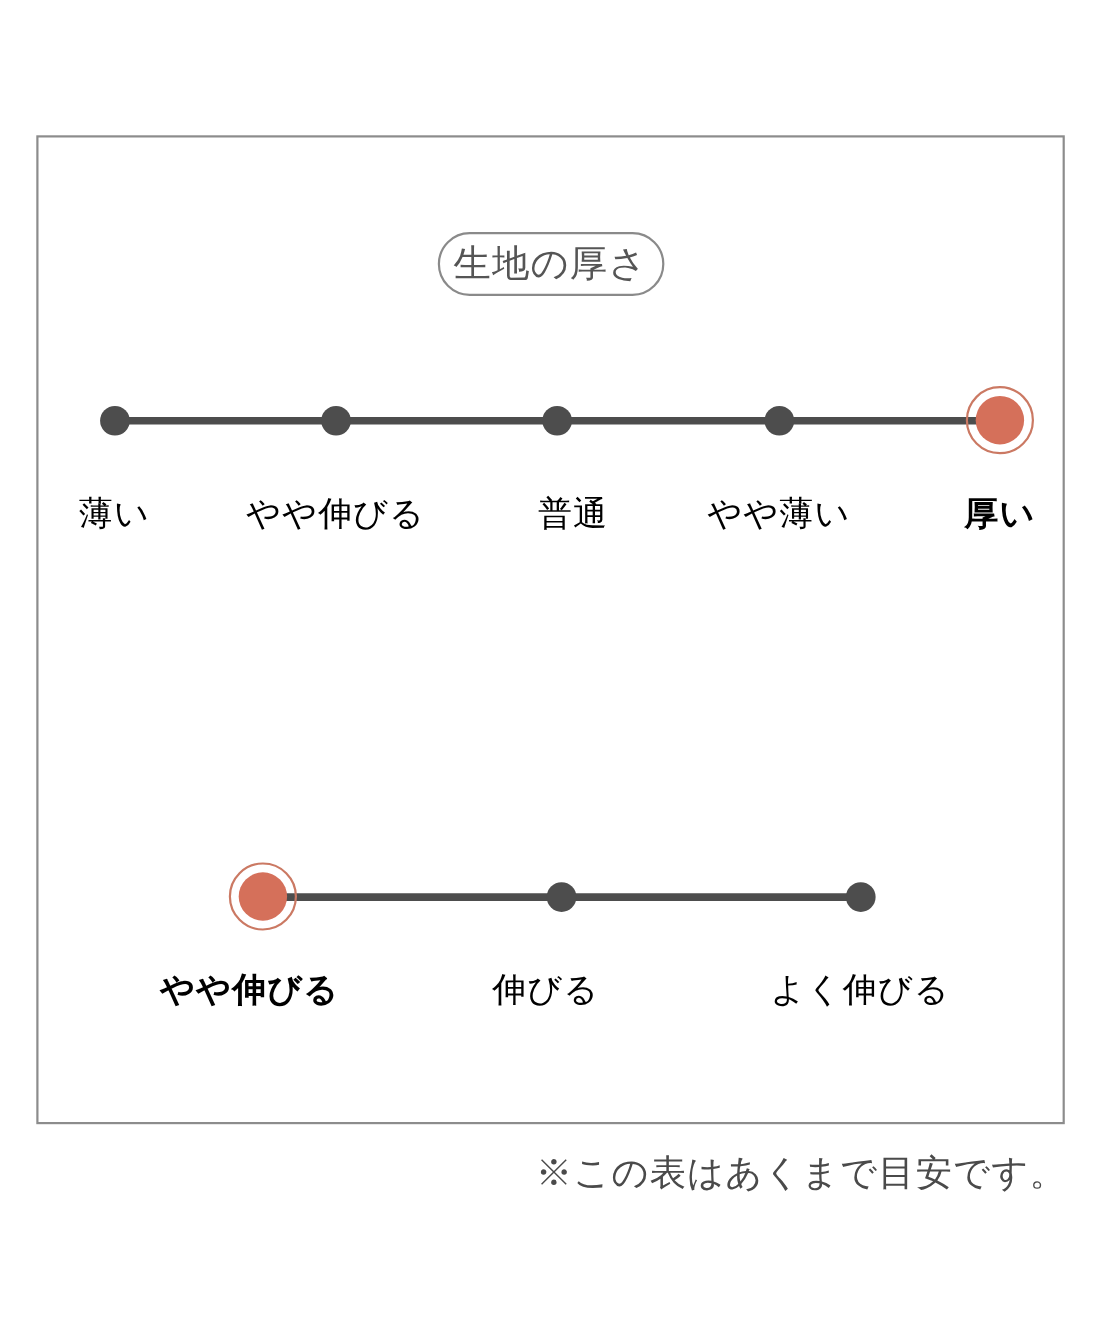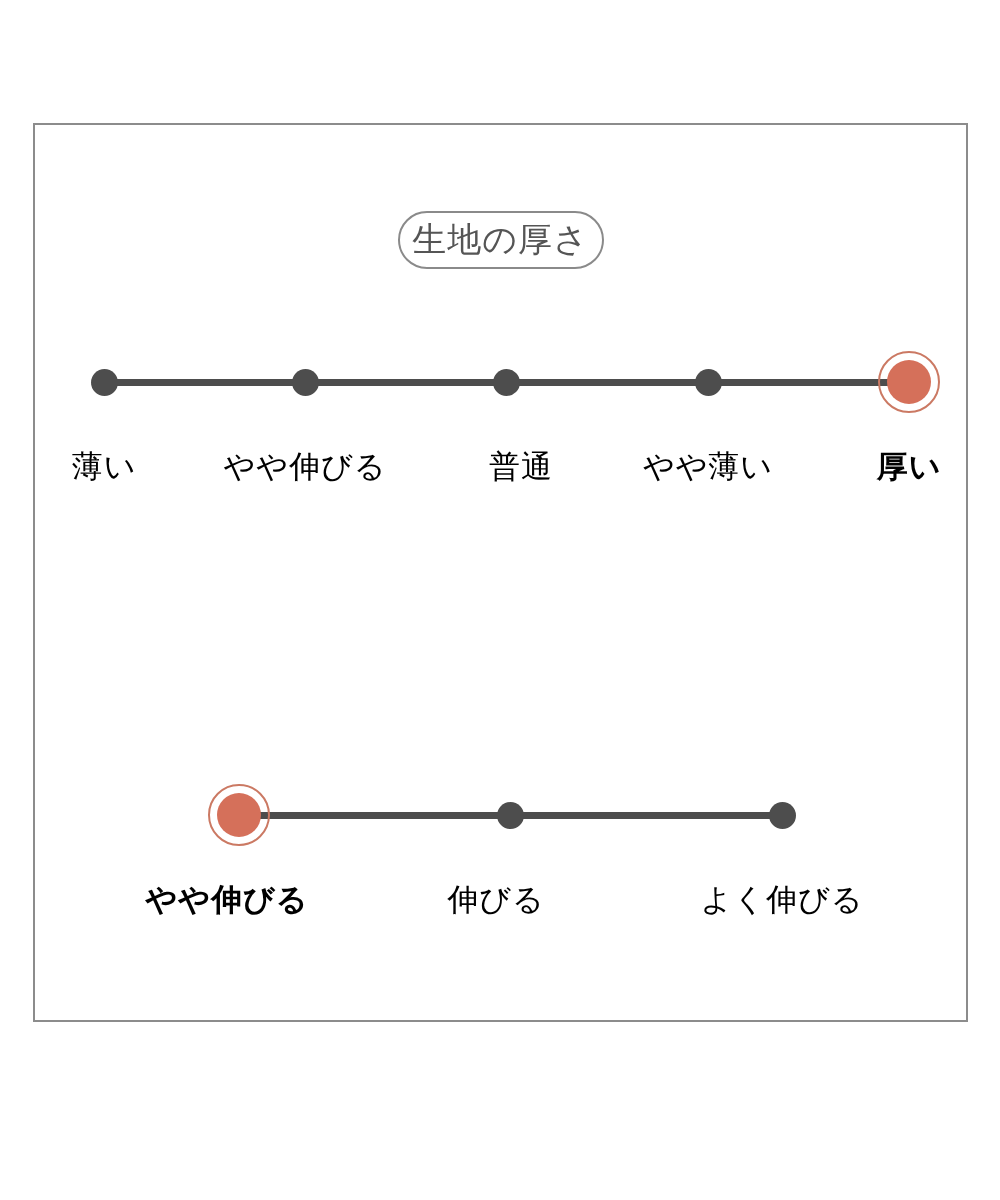--- a/index.html
+++ b/index.html
@@ -154,14 +154,15 @@
       <span class="dot" style="left:475px"></span>
       <span class="dot" style="left:747px"></span>
 
       <span class="scale-label selected" style="left:192px">やや伸びる</span>
       <span class="scale-label" style="left:461px">伸びる</span>
       <span class="scale-label" style="left:747px">よく伸びる</span>
     </div>
 
   </div>
 
+  <div class="note">※この表はあくまで目安です。</div>
 
 </div>
 
 </body></html>

